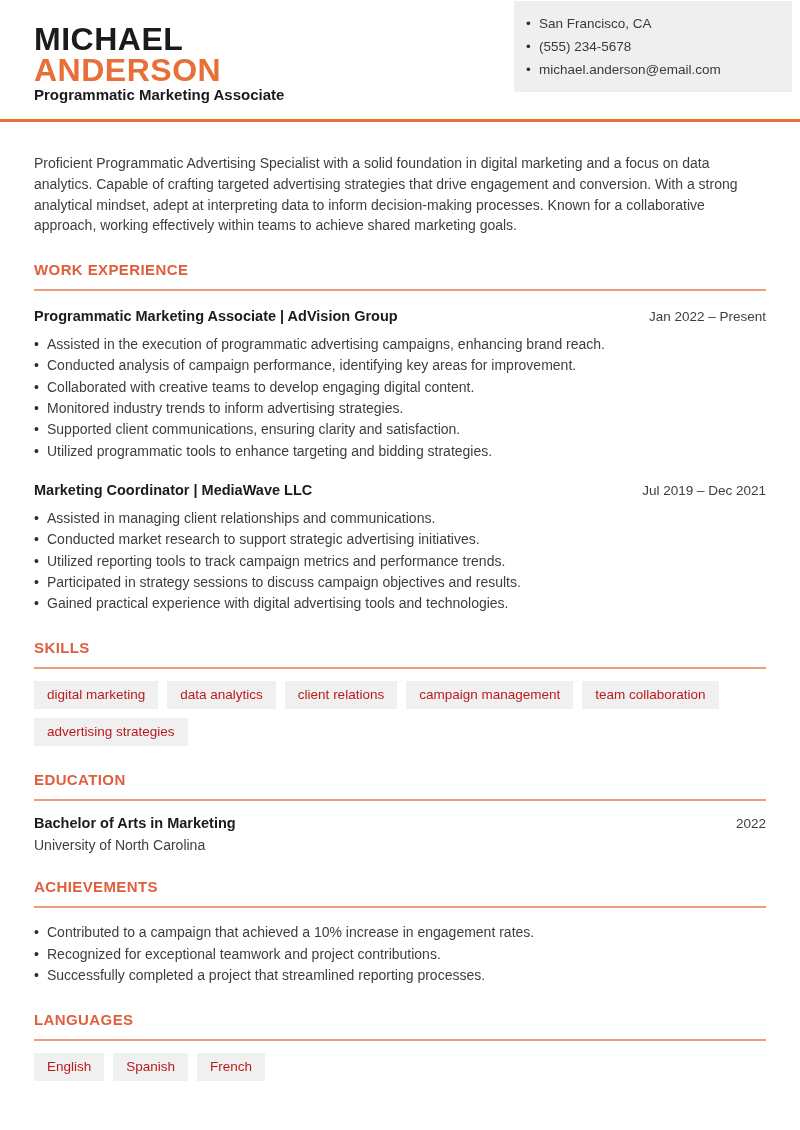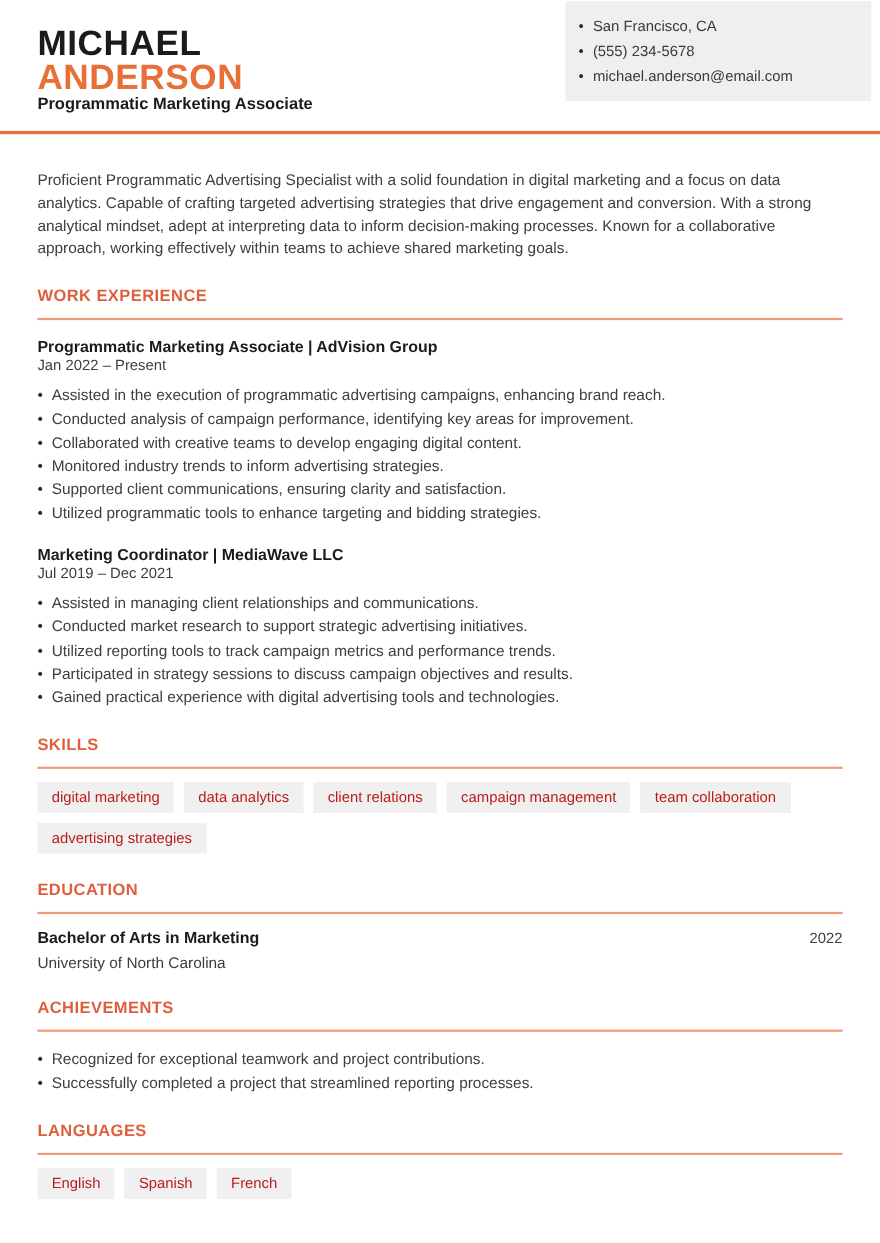--- a/index.html
+++ b/index.html
@@ -39,21 +39,21 @@
   .section { margin-top: 25px; }
   .section-title {
     font-size: 15px; font-weight: 700; letter-spacing: 0.4px;
     color: var(--heading, #DF5F3D);
   }
   .section-rule { height: 2px; background: var(--rule, #F09B7C); margin-top: 11px; }
 
   
   .job { margin-top: 17px; }
   .job + .job { margin-top: 20px; }
-  .job-head { display: flex; justify-content: space-between; align-items: baseline; flex-direction: column; }
+  .job-head { display: flex; justify-content: space-between; align-items: baseline; }
   .job-title { font-size: 14.5px; font-weight: 700; color: var(--dark_text, #1B1B1B); }
   .job-dates { font-size: 13.5px; color: var(--body_text, #3E3E3E); white-space: nowrap; }
   .bullets { list-style: none; margin-top: 10px; }
   .bullets li {
     font-size: 14px; line-height: 21.3px; color: var(--body_text, #3E3E3E);
     padding-left: 13px; position: relative;
   }
   .bullets li::before { content: "•"; position: absolute; left: 0; color: #2c2c2c; }
 
   
@@ -149,20 +149,21 @@
       <h3 class="edu-degree">Bachelor of Arts in Marketing</h3>
       <span class="edu-year">2022</span>
     </div>
     <div class="edu-school">University of North Carolina</div>
   </section>
 
   <section class="section">
     <h2 class="section-title">ACHIEVEMENTS</h2>
     <div class="section-rule"></div>
     <ul class="bullets standalone">
+      <li>Contributed to a campaign that achieved a 10% increase in engagement rates.</li>
       <li>Recognized for exceptional teamwork and project contributions.</li>
       <li>Successfully completed a project that streamlined reporting processes.</li>
     </ul>
   </section>
 
   <section class="section">
     <h2 class="section-title">LANGUAGES</h2>
     <div class="section-rule"></div>
     <div class="tags">
       <span class="tag">English</span>

